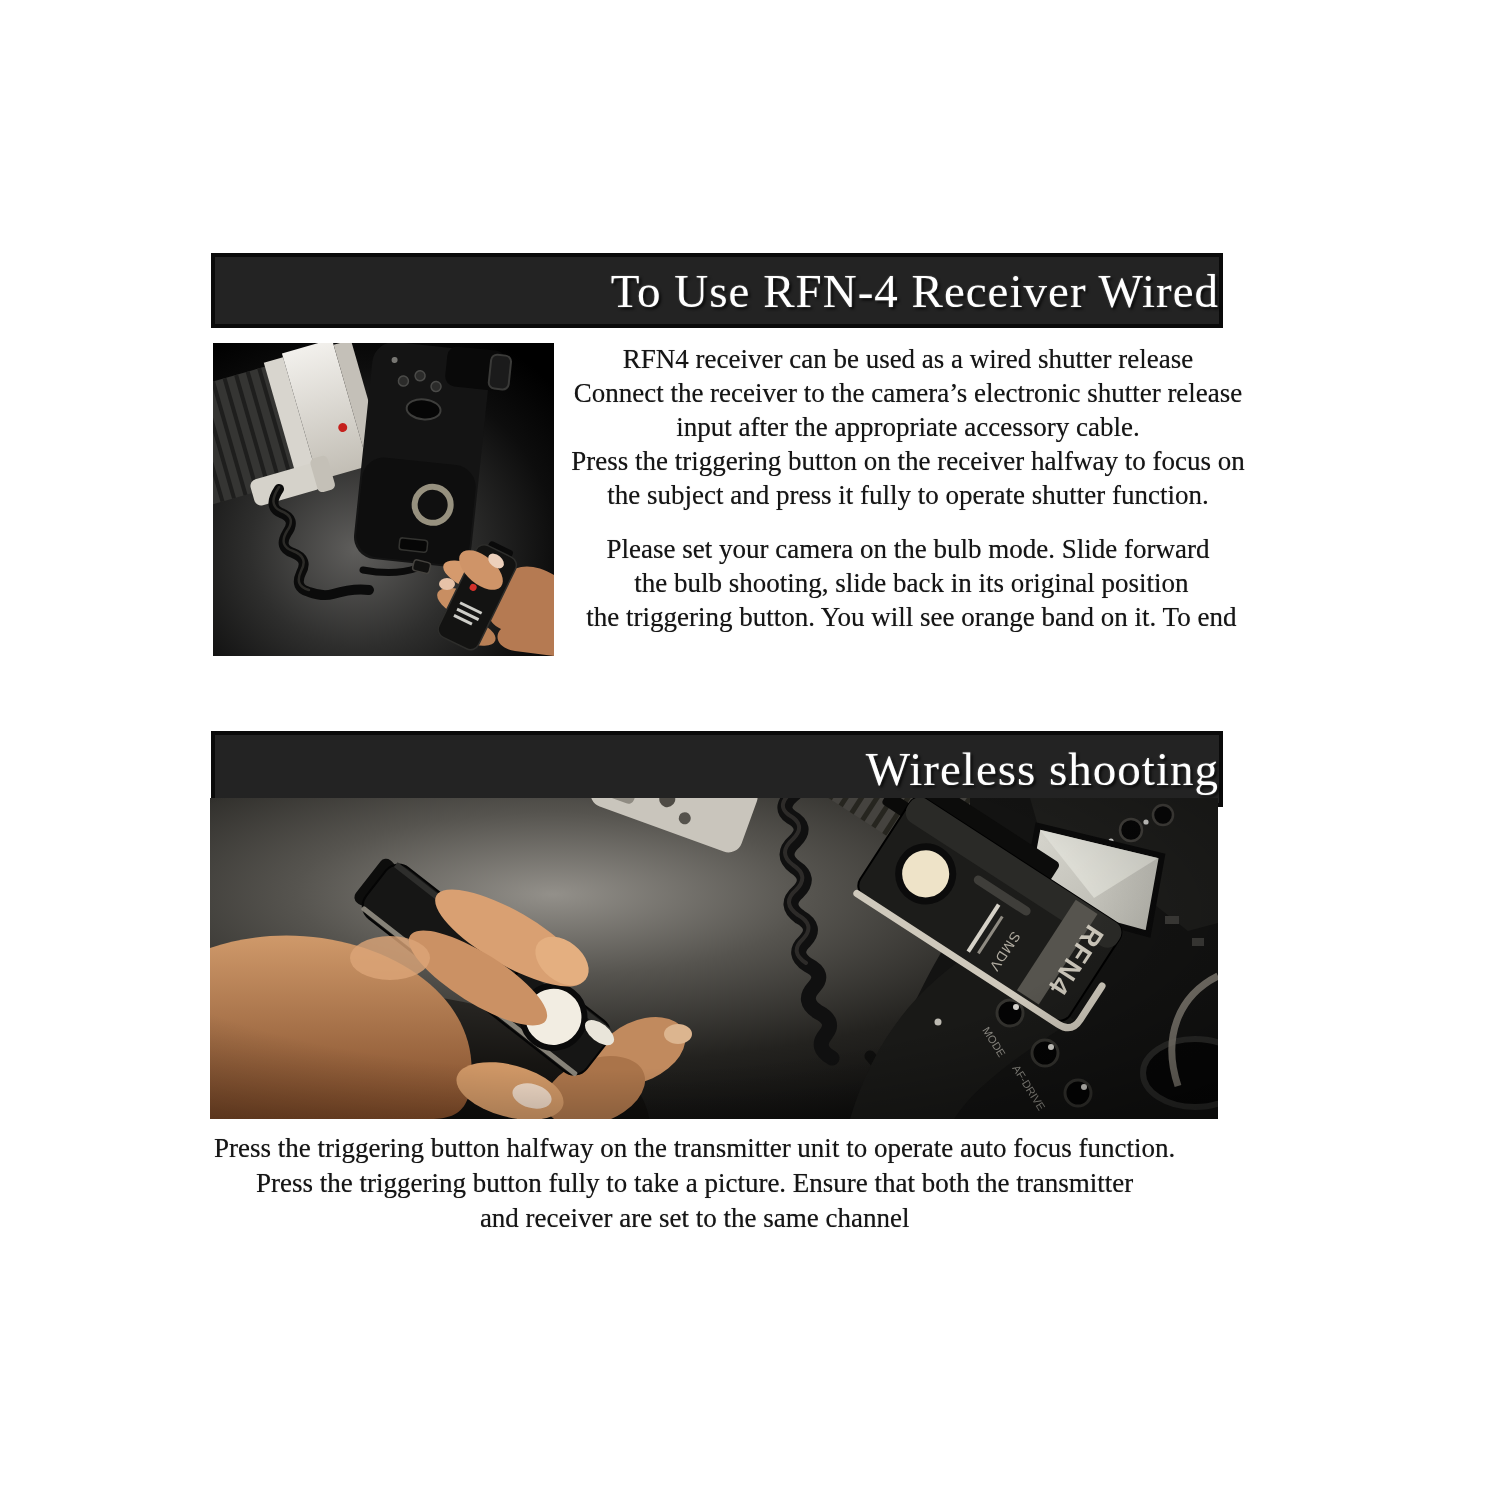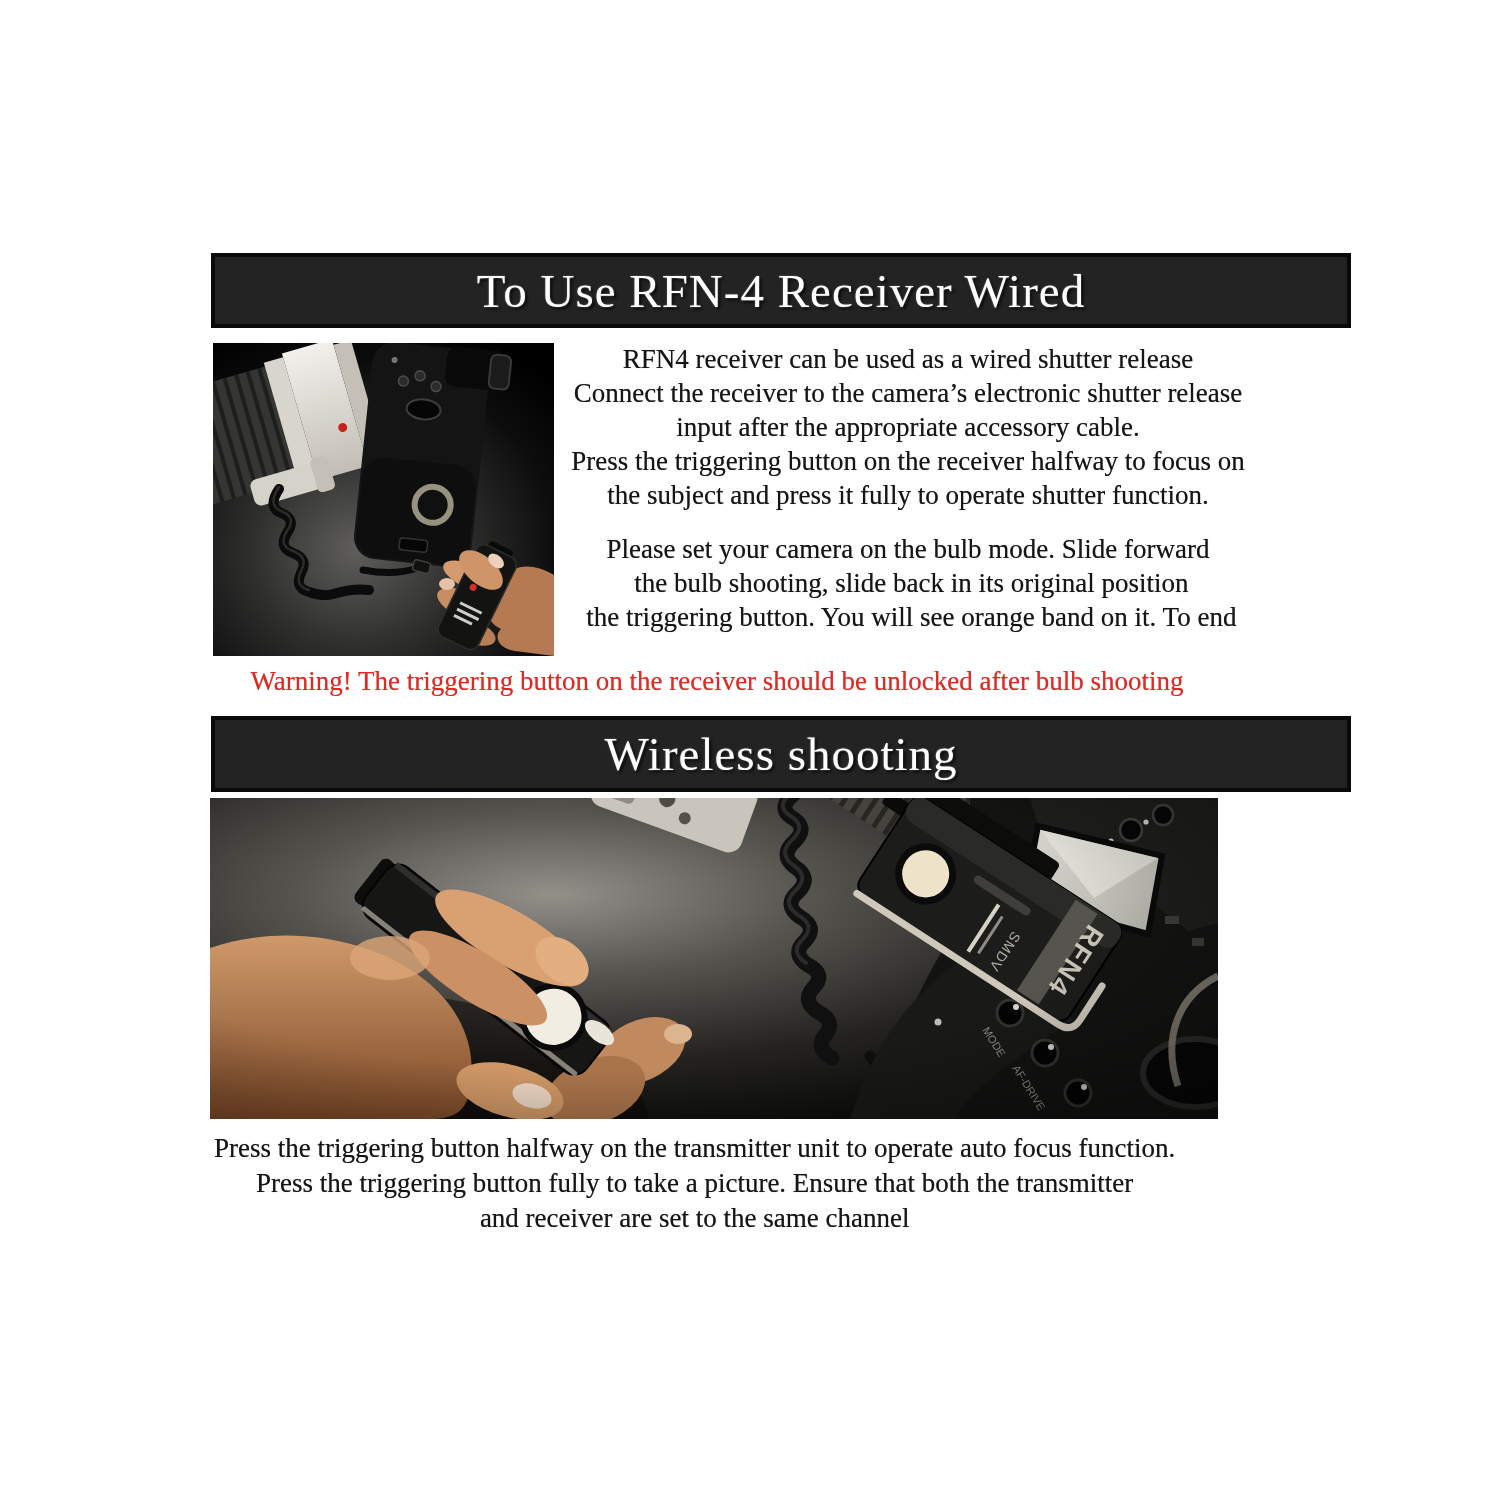--- a/index.html
+++ b/index.html
@@ -1,26 +1,26 @@
 <!DOCTYPE html>
 <html><head>
 <meta charset="utf-8">
 <style>
   html,body{margin:0;padding:0;background:#fff;}
   .canvas{
     position:relative;width:1500px;height:1500px;background:#ffffff;
     font-family:"Liberation Serif","DejaVu Serif",serif;overflow:hidden;
   }
   .title-bar{
-    position:absolute;left:211px;width:1140px;box-sizing:border-box;
+    position:absolute;left:211px;width:1012px;box-sizing:border-box;
     background:#232323;border:4px solid #0a0a0a;
-    display:flex;align-items:center;justify-content:center;
+    display:flex;align-items:center;justify-content:flex-end;
   }
   .title-bar.bar1{top:253px;height:75px;}
-  .title-bar.bar2{top:716px;height:76px;}
+  .title-bar.bar2{top:731px;height:76px;}
   .title-text{
     color:#ffffff;font-size:47px;letter-spacing:1px;
     text-shadow:0 0 2px rgba(255,255,255,.35),2px 2px 3px rgba(0,0,0,.9);
     white-space:nowrap;
   }
   .photo{position:absolute;display:block;}
   .photo1{left:213px;top:343px;}
   .photo2{left:210px;top:798px;}
   .body-text{
     position:absolute;color:#151515;font-size:27px;line-height:34px;
@@ -136,21 +136,20 @@
       <div class="line">Press the triggering button on the receiver halfway to focus on</div>
       <div class="line">the subject and press it fully to operate shutter function.</div>
     </div>
     <div class="para2">
       <div class="line">Please set your camera on the bulb mode. Slide forward</div>
       <div class="line"> the bulb shooting, slide back in its original position</div>
       <div class="line"> the triggering button. You will see orange band on it. To end</div>
     </div>
   </div>
 
-  <div class="warning">Warning! The triggering button on the receiver should be unlocked after bulb shooting</div>
 
   <div class="title-bar bar2">
     <span class="title-text">Wireless shooting</span>
   </div>
 
   <svg class="photo photo2" width="1008" height="321" viewBox="0 0 1008 321" role="img">
     <defs>
       <radialGradient id="p2bg" cx="0.34" cy="0.30" r="0.85">
         <stop offset="0" stop-color="#93908a"></stop>
         <stop offset="0.3" stop-color="#56544f"></stop>

